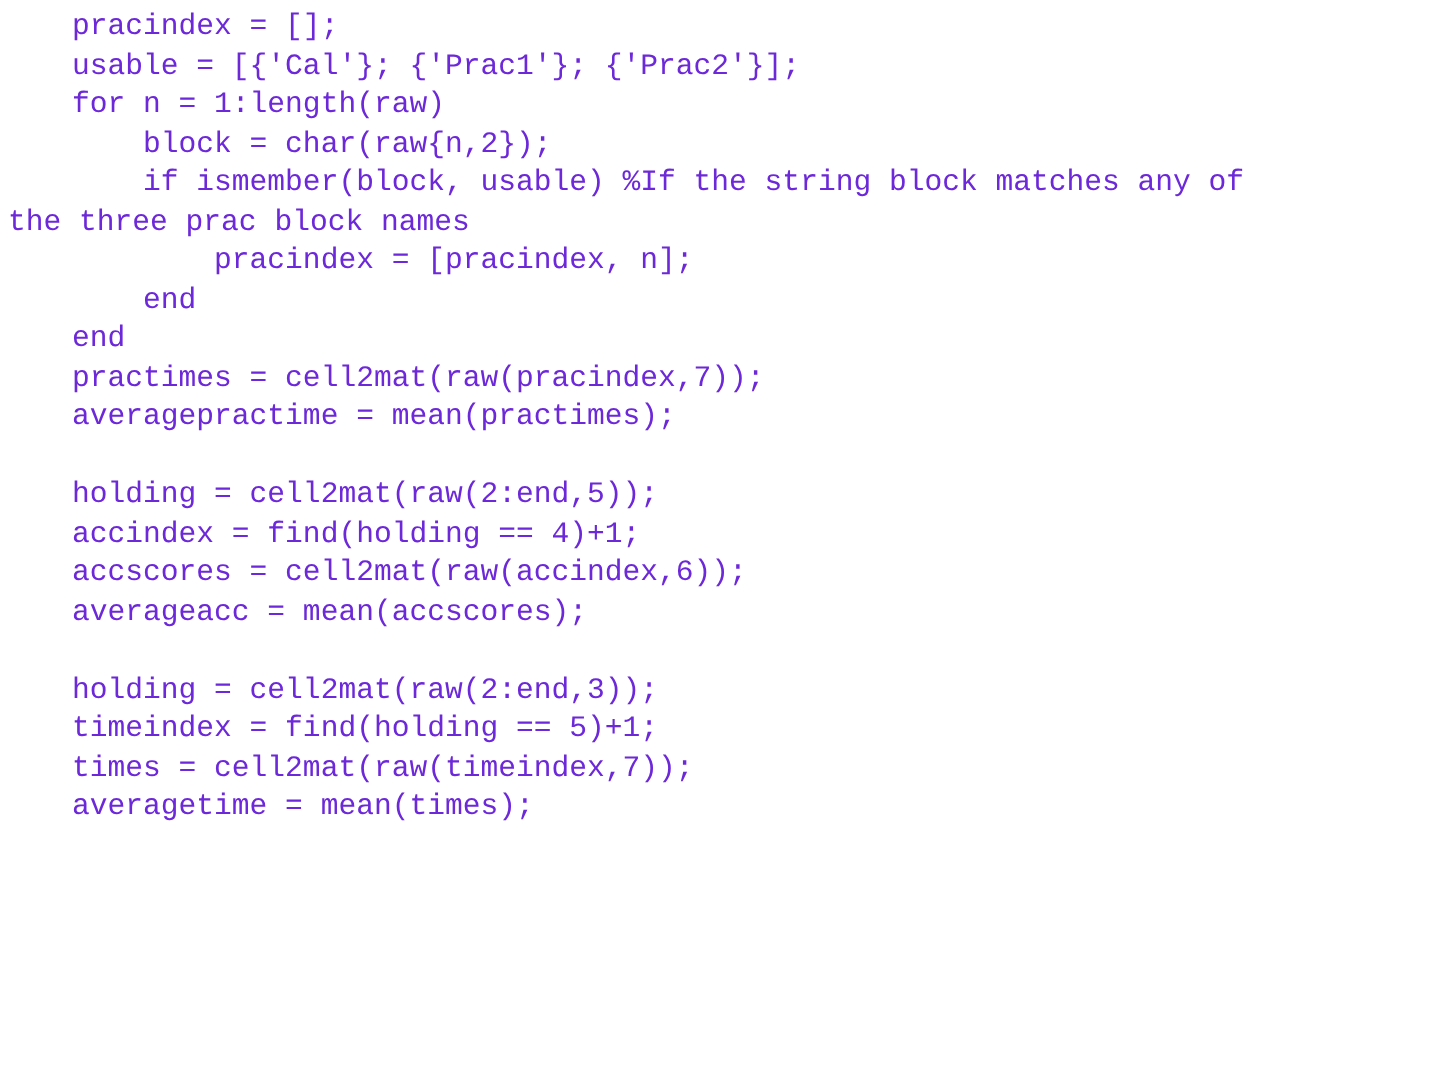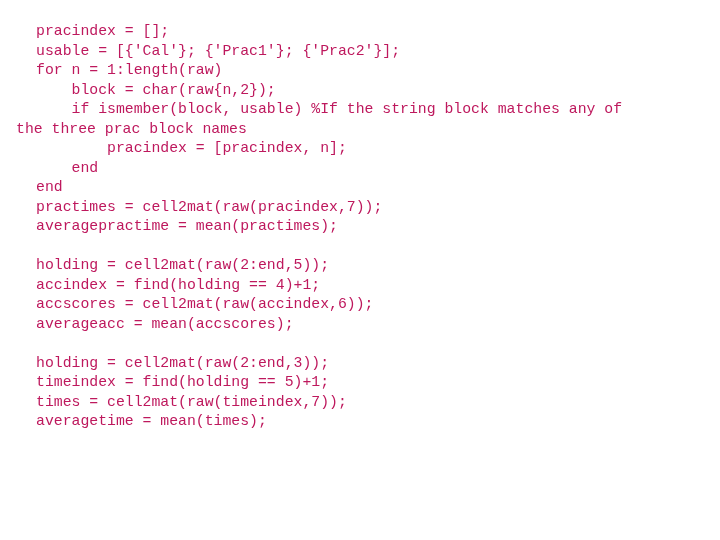--- a/index.html
+++ b/index.html
@@ -10,41 +10,41 @@
   }
   body {
     width: 720px;
     height: 540px;
     overflow: hidden;
     font-family: "Liberation Mono", "DejaVu Sans Mono", monospace;
   }
   .code-listing {
     position: absolute;
     left: 36px;
-    top: 22px;
+    top: 5px;
     width: 684px;
-    color: #be185d;
+    color: #6d28d9;
     font-family: "Liberation Mono", "DejaVu Sans Mono", monospace;
     font-size: 14.8px;
     line-height: 19.5px;
     letter-spacing: 0px;
     white-space: pre;
     -webkit-font-smoothing: none;
   }
   .code-line {
     display: block;
     height: 19.5px;
     white-space: pre;
     font-family: "Liberation Mono", "DejaVu Sans Mono", monospace;
   }
   .code-line.blank {
     height: 19.5px;
   }
   
   .code-line.wrapped {
     margin-left: -36px;
-    padding-left: 16px;
+    padding-left: 4px;
   }
 </style>
 </head>
 <body>
 
 <div class="code-listing"><span class="code-line">pracindex = [];</span><span class="code-line">usable = [{'Cal'}; {'Prac1'}; {'Prac2'}];</span><span class="code-line">for n = 1:length(raw)</span><span class="code-line">    block = char(raw{n,2});</span><span class="code-line">    if ismember(block, usable) %If the string block matches any of</span><span class="code-line wrapped">the three prac block names</span><span class="code-line">        pracindex = [pracindex, n];</span><span class="code-line">    end</span><span class="code-line">end</span><span class="code-line">practimes = cell2mat(raw(pracindex,7));</span><span class="code-line">averagepractime = mean(practimes);</span><span class="code-line blank"></span><span class="code-line">holding = cell2mat(raw(2:end,5));</span><span class="code-line">accindex = find(holding == 4)+1;</span><span class="code-line">accscores = cell2mat(raw(accindex,6));</span><span class="code-line">averageacc = mean(accscores);</span><span class="code-line blank"></span><span class="code-line">holding = cell2mat(raw(2:end,3));</span><span class="code-line">timeindex = find(holding == 5)+1;</span><span class="code-line">times = cell2mat(raw(timeindex,7));</span><span class="code-line">averagetime = mean(times);</span></div>
 
 </body></html>

